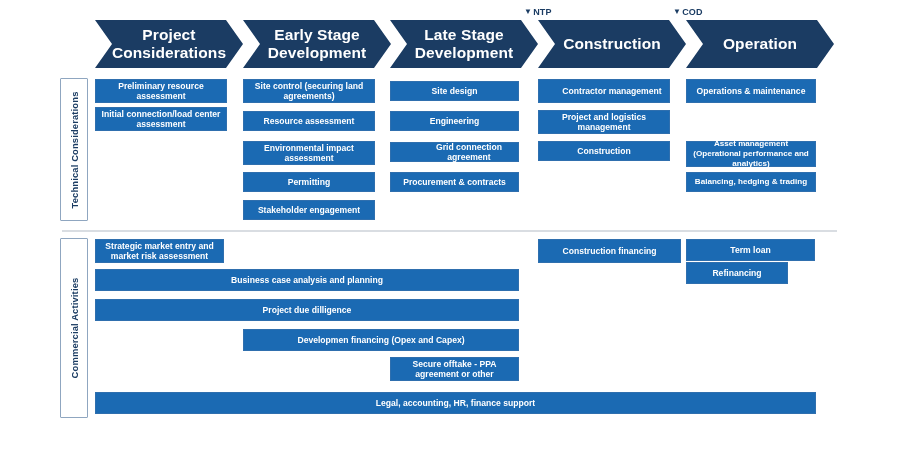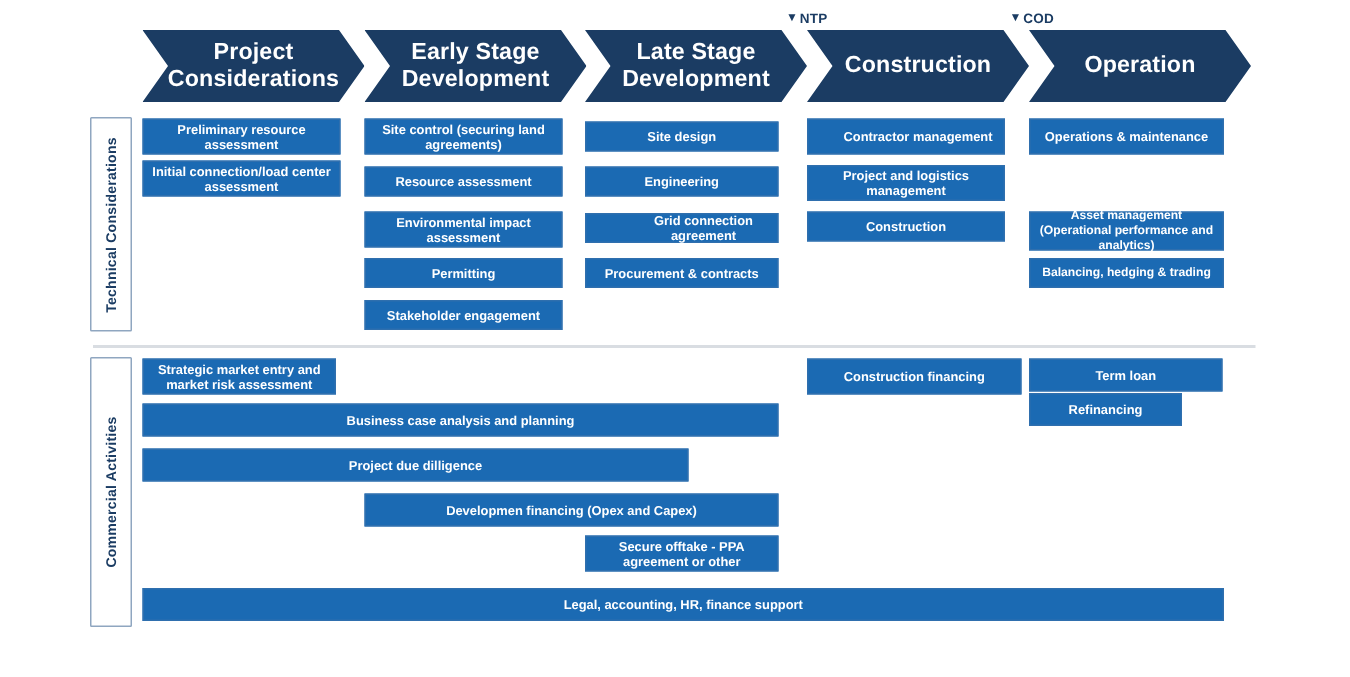--- a/index.html
+++ b/index.html
@@ -185,21 +185,21 @@
     </div>
     <div class="bracket" style="left: 60px; top: 238px; width: 28px; height: 180px;">
       <div class="vlabel">Commercial Activities</div>
     </div>
     <div class="box" style="left: 95px; top: 239px; width: 129px; height: 24px;">
       <span>Strategic market entry and market risk assessment</span>
     </div>
     <div class="box" style="left: 95px; top: 269px; width: 424px; height: 22px;">
       <span>Business case analysis and planning</span>
     </div>
-    <div class="box" style="left: 95px; top: 299px; width: 364px; height: 22px;">
+    <div class="box" style="left: 95px; top: 299px; width: 424px; height: 22px;">
       <span>Project due dilligence</span>
     </div>
     <div class="box" style="left: 243px; top: 329px; width: 276px; height: 22px;">
       <span>Developmen financing (Opex and Capex)</span>
     </div>
     <div class="box" style="left: 390px; top: 357px; width: 129px; height: 24px;">
       <span>Secure offtake - PPA agreement or other</span>
     </div>
     <div class="box" style="left: 538px; top: 239px; width: 143px; height: 24px;">
       <span>Construction financing</span>

